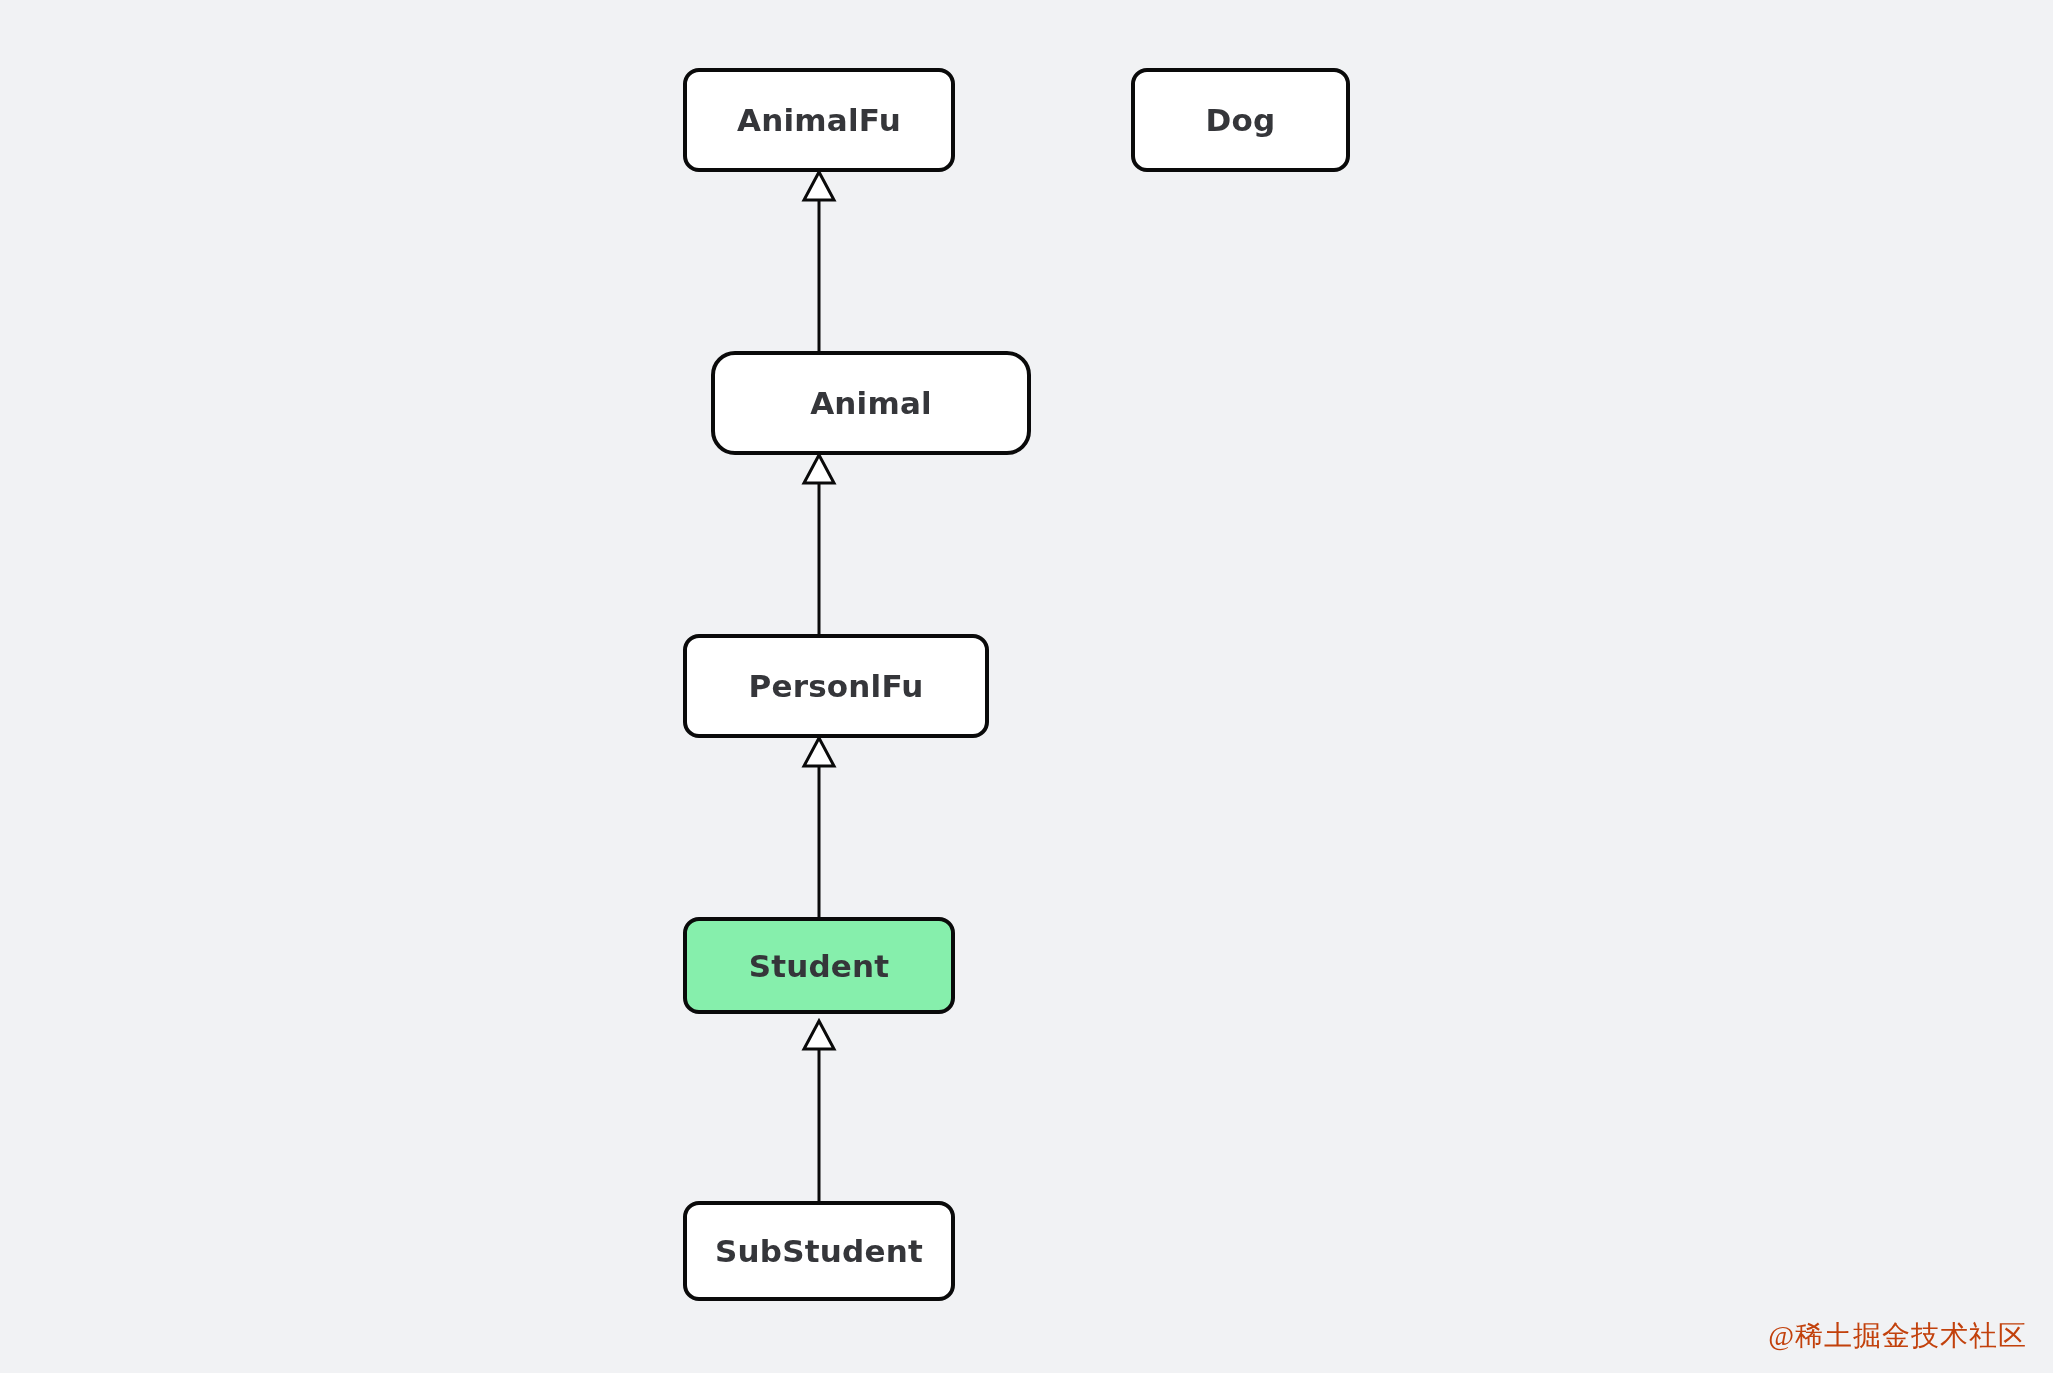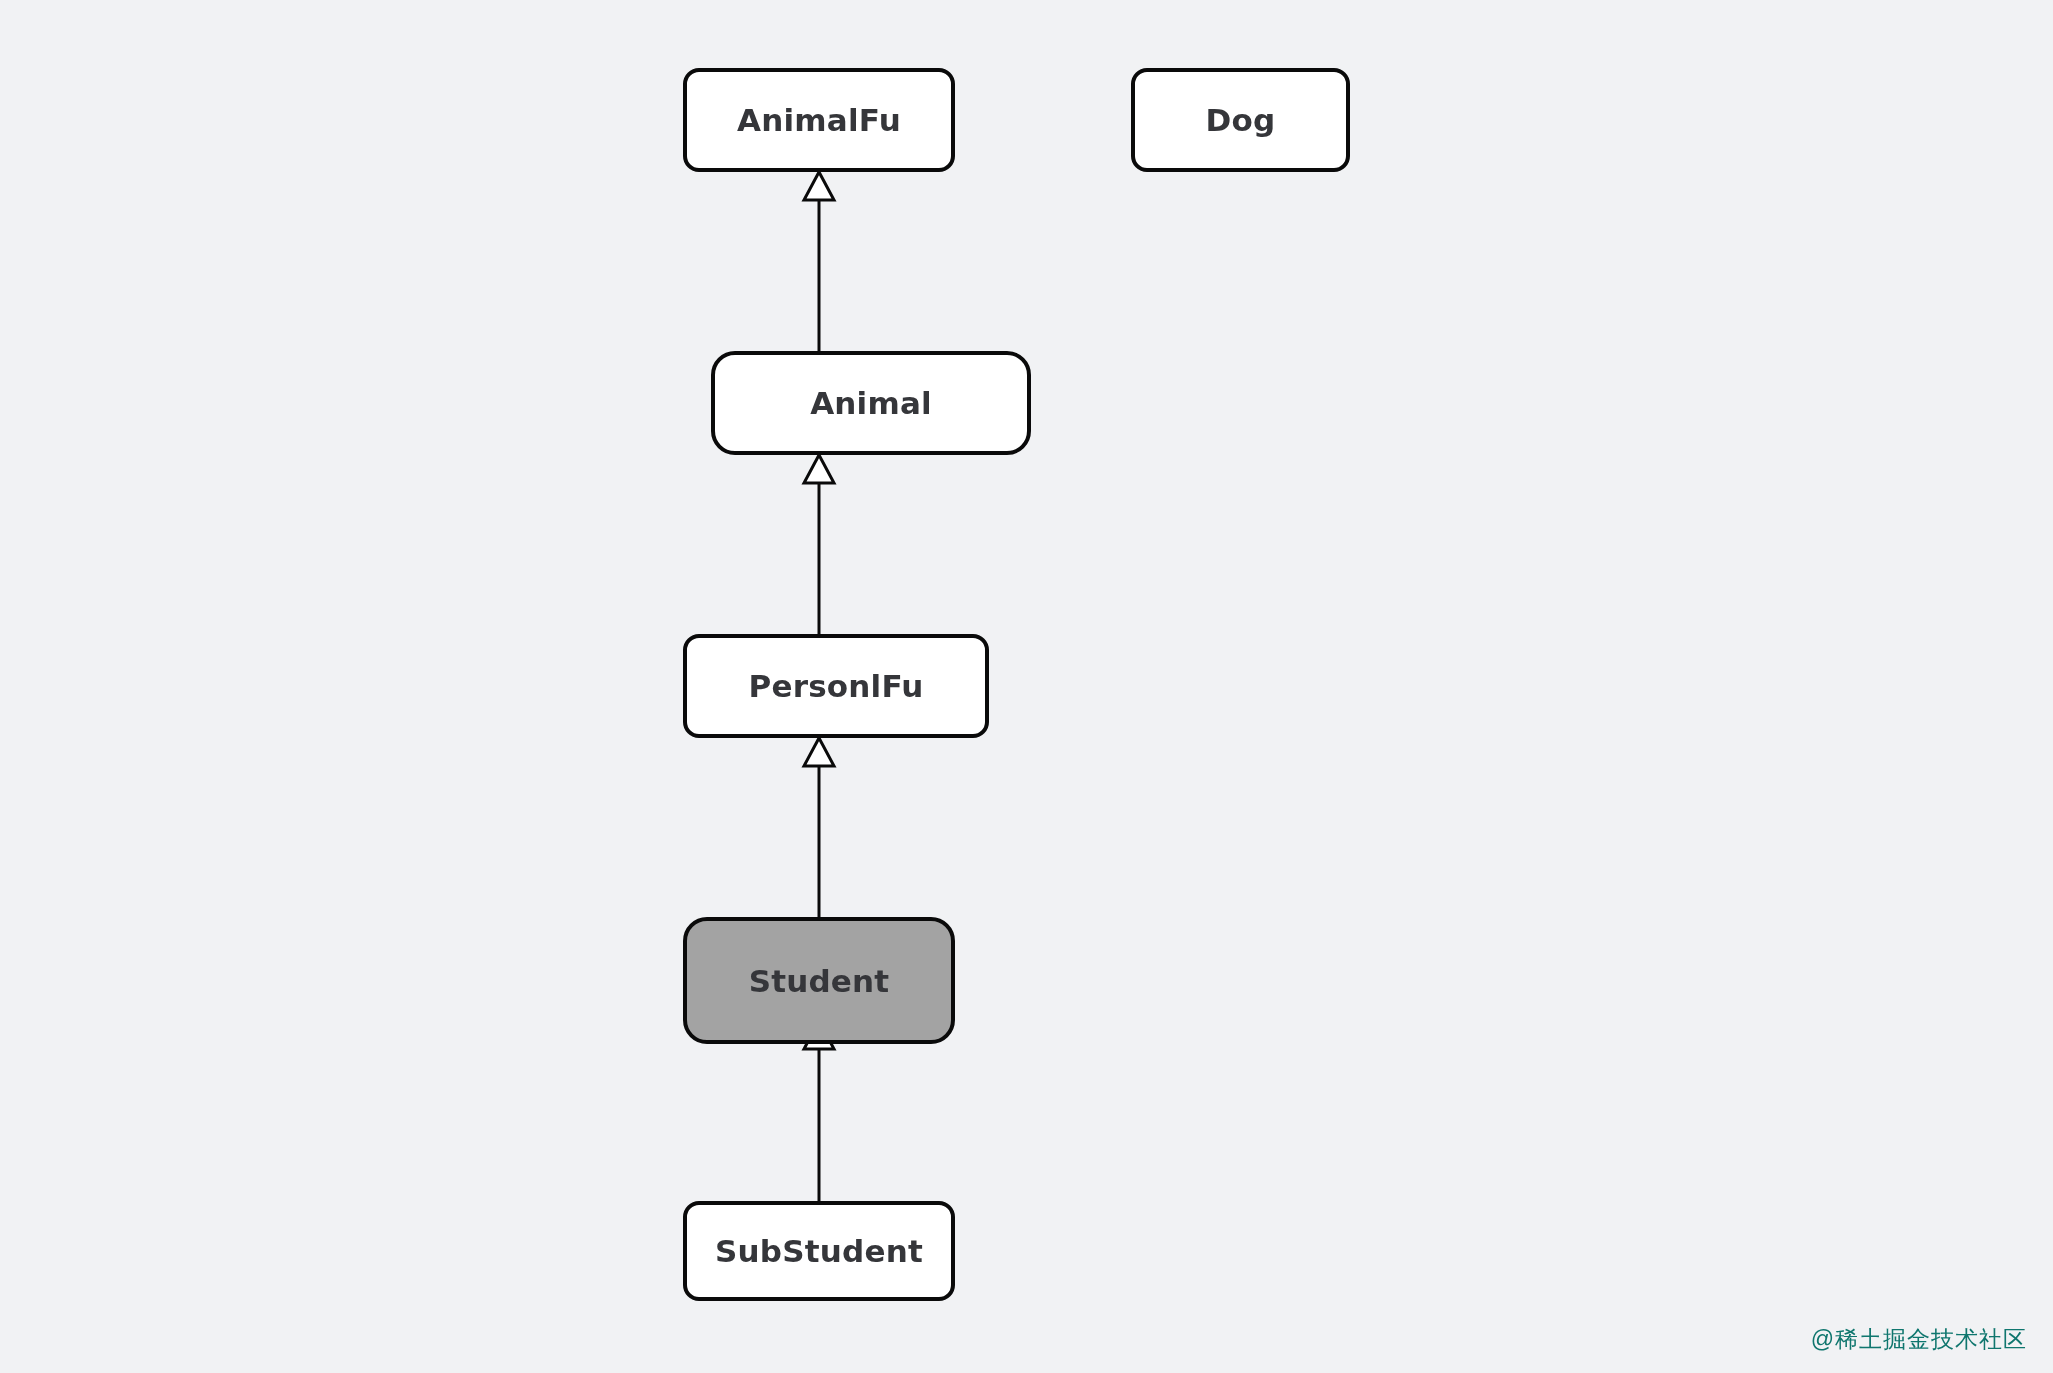--- a/index.html
+++ b/index.html
@@ -43,23 +43,23 @@
     position: absolute;
     inset: 0;
     width: 2053px;
     height: 1373px;
     pointer-events: none;
   }
   .watermark {
     position: absolute;
     right: 26px;
     bottom: 18px;
-    font-family: Liberation Sans, sans-serif;
-    font-size: 23px;
-    color: #0f766e;
+    font-family: Liberation Serif, serif;
+    font-size: 28px;
+    color: #c2410c;
     letter-spacing: 1px;
     white-space: nowrap;
     user-select: none;
   }
 </style>
 </head>
 <body>
 
 <div id="diagram-canvas">
 
@@ -88,21 +88,21 @@
       </div>
       <div class="class-node" style="left: 1131px; top: 68px; width: 219px; height: 104px; background: rgb(255, 255, 255); border-color: rgb(10, 10, 10); border-width: 4px; border-radius: 16px;">
         <span class="class-node-label" style="color: rgb(53, 54, 58);">Dog</span>
       </div>
       <div class="class-node" style="left: 683px; top: 351px; width: 320px; height: 104px; background: rgb(255, 255, 255); border-color: rgb(10, 10, 10); border-width: 4px; border-radius: 24px; margin-left: 28px;">
         <span class="class-node-label" style="color: rgb(53, 54, 58);">Animal</span>
       </div>
       <div class="class-node" style="left: 683px; top: 634px; width: 306px; height: 104px; background: rgb(255, 255, 255); border-color: rgb(10, 10, 10); border-width: 4px; border-radius: 16px;">
         <span class="class-node-label" style="color: rgb(53, 54, 58);">PersonlFu</span>
       </div>
-      <div class="class-node" style="left: 683px; top: 917px; width: 272px; height: 127px; background: #a3a3a3; border-color: rgb(10, 10, 10); border-width: 4px; border-radius: 24px;">
+      <div class="class-node" style="left: 683px; top: 917px; width: 272px; height: 97px; background: #86efac; border-color: rgb(10, 10, 10); border-width: 4px; border-radius: 16px;">
         <span class="class-node-label" style="color: rgb(53, 54, 58);">Student</span>
       </div>
       <div class="class-node" style="left: 683px; top: 1201px; width: 272px; height: 100px; background: rgb(255, 255, 255); border-color: rgb(10, 10, 10); border-width: 4px; border-radius: 16px;">
         <span class="class-node-label" style="color: rgb(53, 54, 58);">SubStudent</span>
       </div>
     </div>
 
   <div class="watermark">@稀土掘金技术社区</div>
 </div>
 

